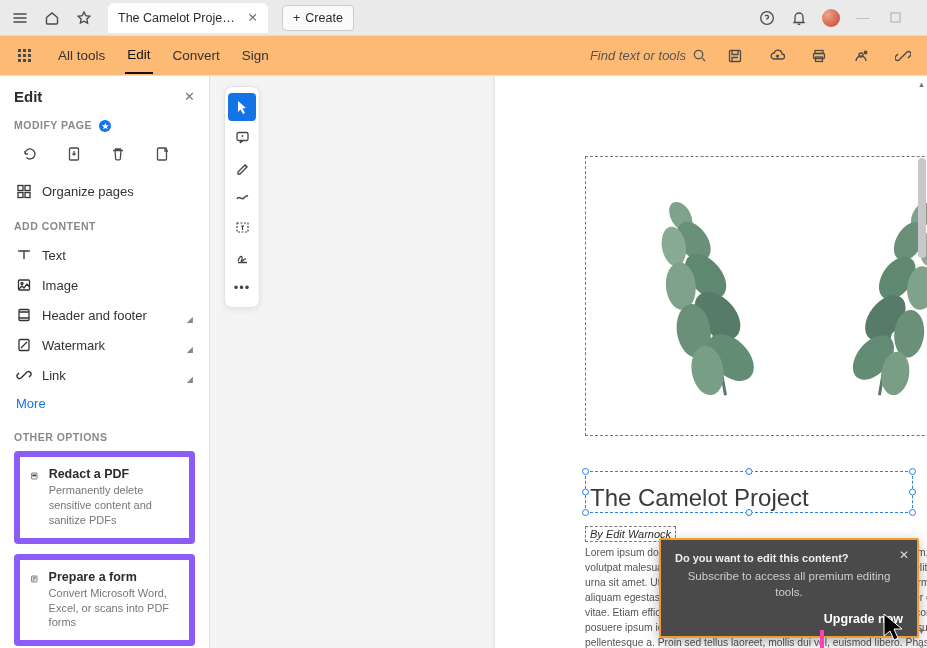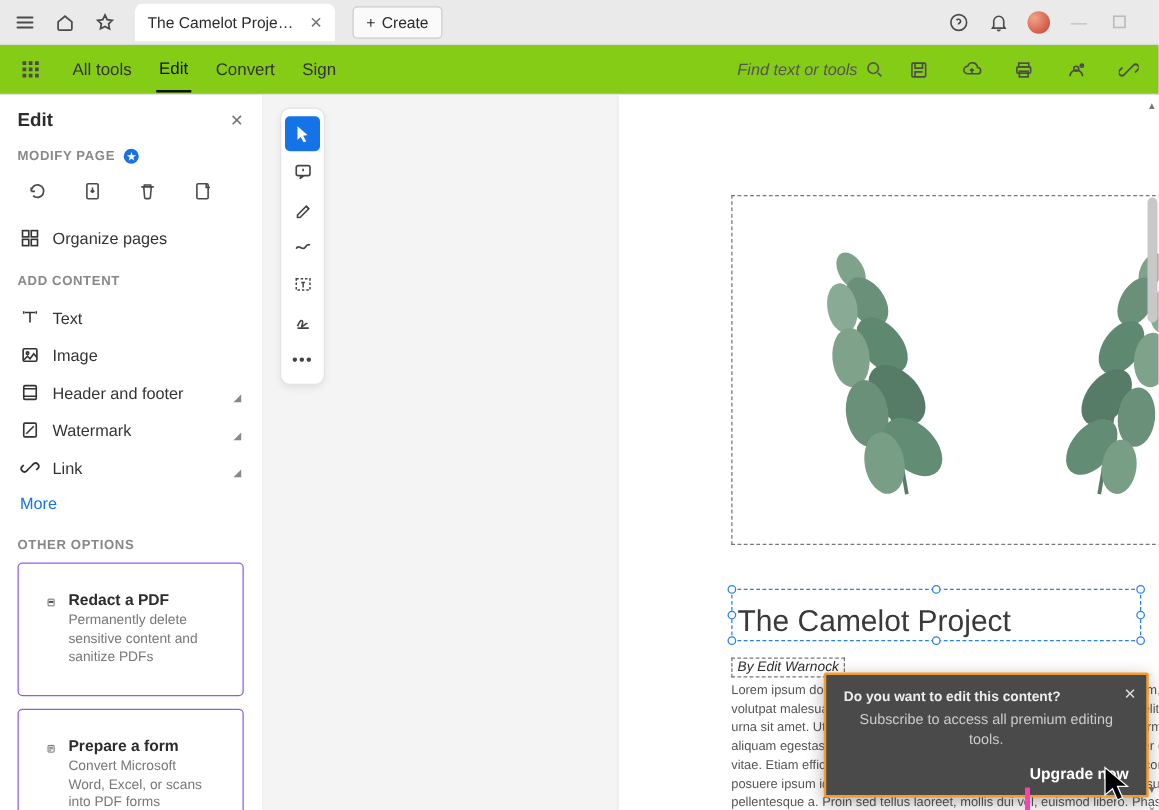--- a/index.html
+++ b/index.html
@@ -5,36 +5,36 @@
   * { box-sizing: border-box; margin: 0; padding: 0; }
   body { font-family: -apple-system, "Segoe UI", sans-serif; font-size: 13px; color: #2c2c2c; background: #f4f4f4; width: 927px; height: 648px; overflow: hidden; position: relative; }
   .titlebar { height: 36px; background: #eaeaea; display: flex; align-items: center; padding: 0 6px; border-bottom: 1px solid #dcdcdc; }
   .tb-left { display: flex; align-items: center; gap: 4px; }
   .icon-btn { width: 28px; height: 28px; display: flex; align-items: center; justify-content: center; border-radius: 4px; cursor: pointer; color:#4b4b4b; }
   .tab { display: flex; align-items: center; height: 30px; background: #fff; border-radius: 6px 6px 0 0; padding: 0 10px; gap: 8px; margin-left: 6px; font-size: 12.5px; max-width: 160px; }
   .tab-title { white-space: nowrap; overflow: hidden; text-overflow: ellipsis; }
   .create-btn { display: flex; align-items: center; gap: 5px; height: 26px; padding: 0 10px; border: 1px solid #ccc; border-radius: 4px; margin-left: 10px; background:#fafafa; font-size:12.5px; }
   .tb-right { margin-left: auto; display: flex; align-items: center; gap: 4px; }
   .avatar { width: 18px; height: 18px; border-radius: 50%; background: radial-gradient(circle at 30% 30%, #f2a48a,#c33f2e); }
-  .toolbar { height: 40px; background: #84cc16; display: flex; align-items: center; padding: 0 10px; border-bottom: 1px solid #e2e2e2; }
+  .toolbar { height: 40px; background: #fdba74; display: flex; align-items: center; padding: 0 10px; border-bottom: 1px solid #e2e2e2; }
   .tool-left { display: flex; align-items: center; gap: 18px; }
   .menu-item { font-size: 13.5px; color: #333; cursor:pointer; padding: 10px 2px; }
   .menu-item.active { color:#111; border-bottom: 2px solid #111; font-weight:500; }
   .tool-right { margin-left: auto; display:flex; align-items:center; gap:14px; color:#555;}
   .find { display:flex; align-items:center; gap:6px; font-size:13px;font-style:italic; }
   .main { display:flex; height: calc(648px - 76px); }
   .sidebar { width: 210px; background:#fff; border-right:1px solid #e2e2e2; padding:12px 14px; overflow:auto; position:relative;}
   .sb-head { display:flex; align-items:center; justify-content:space-between; margin-bottom:10px;}
   .sb-title { font-size:15px; font-weight:600; }
   .sb-section { font-size:10.5px; letter-spacing:.5px; color:#888; font-weight:600; margin:14px 0 8px; text-transform:uppercase;}
   .icon-row { display:flex; gap:16px; margin:8px 2px;}
   .sb-item { display:flex; align-items:center; gap:10px; padding:7px 2px; font-size:13px; cursor:pointer; color:#333;}
   .sb-item .tri { margin-left:auto; font-size:8px; color:#888; transform: translateY(4px);}
   .more-link { color:#1473e6; font-size:13px; padding:6px 2px; cursor:pointer;}
-  .card { border:1px solid #8b5cf6; border-radius:4px; padding:22px; display:flex; gap:10px; margin-bottom:10px;}
+  .card { border:6px solid #8b5cf6; border-radius:4px; padding:10px; display:flex; gap:10px; margin-bottom:10px;}
   .card-title { font-size:12.5px; font-weight:600; margin-bottom:2px;}
   .card-sub { font-size:11px; color:#777; line-height:1.35;}
   .canvas-wrap { flex:1; background:#f4f4f4; position:relative; overflow:hidden;}
   .float-tools { position:absolute; left:14px; top:10px; width:36px; background:#fff; border:1px solid #e3e3e3; border-radius:8px; box-shadow:0 2px 6px rgba(0,0,0,0.08); display:flex; flex-direction:column; align-items:center; padding:6px 0; gap:2px;}
   .ft-btn { width:28px; height:28px; display:flex; align-items:center; justify-content:center; border-radius:4px; cursor:pointer; color:#444;}
   .ft-btn.active { background:#1473e6; color:#fff;}
   .page { position:absolute; left:285px; top:0; width:530px; height:648px; background:#fff; box-shadow:0 0 4px rgba(0,0,0,0.12);}
   .img-box { position:absolute; left:90px; top:80px; width:420px; height:280px; border:1px dashed #777;}
   .title-box { position:absolute; left:90px; top:395px; width:328px; height:42px; border:1px dashed #2680eb; display:flex; align-items:flex-end; padding:0 4px;}
   .title-box .handle { position:absolute; width:7px; height:7px; background:#fff; border:1.5px solid #2680eb; border-radius:50%;}

